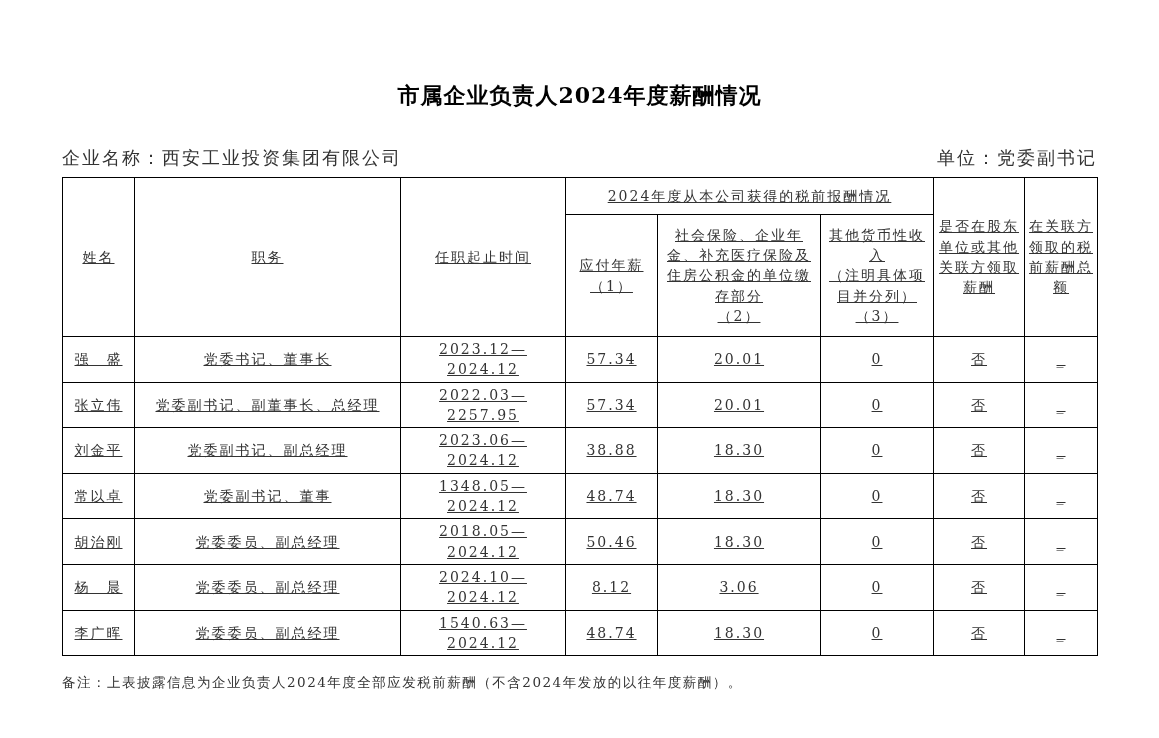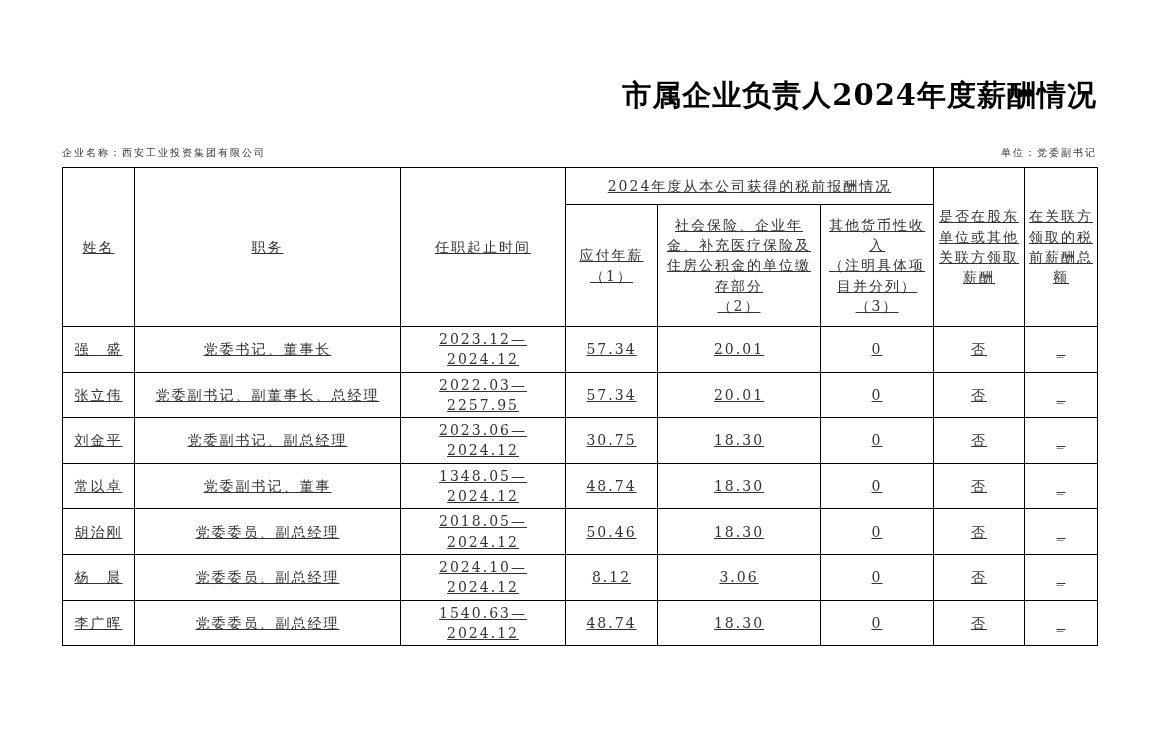--- a/index.html
+++ b/index.html
@@ -15,34 +15,34 @@
     height: 738px;
     background: #ffffff;
     overflow: hidden;
   }
   .content {
     width: 1035px;
     margin: 0 auto;
     padding-top: 80px;
   }
   .doc-title {
-    text-align: right;
-    font-size: 29px;
+    text-align: center;
+    font-size: 22px;
     font-weight: bold;
     color: #000000;
     letter-spacing: 1px;
     line-height: 30px;
   }
   .meta-row {
     display: flex;
     justify-content: space-between;
     align-items: flex-end;
     margin-top: 36px;
     margin-bottom: 7px;
-    font-size: 10px;
+    font-size: 18px;
     letter-spacing: 2px;
     color: #333333;
   }
   table.salary-table {
     border-collapse: collapse;
     table-layout: fixed;
     width: 1035px;
   }
   table.salary-table th,
   table.salary-table td {
@@ -141,21 +141,21 @@
           <td class="num">57.34</td>
           <td class="num">20.01</td>
           <td class="num">0</td>
           <td>否</td>
           <td class="dash">_</td>
         </tr>
         <tr class="drow">
           <td>刘金平</td>
           <td>党委副书记、副总经理</td>
           <td class="num">2023.06—2024.12</td>
-          <td class="num">30.75</td>
+          <td class="num">38.88</td>
           <td class="num">18.30</td>
           <td class="num">0</td>
           <td>否</td>
           <td class="dash">_</td>
         </tr>
         <tr class="drow">
           <td>常以卓</td>
           <td>党委副书记、董事</td>
           <td class="num">1348.05—2024.12</td>
           <td class="num">48.74</td>
@@ -190,15 +190,16 @@
           <td class="num">1540.63—2024.12</td>
           <td class="num">48.74</td>
           <td class="num">18.30</td>
           <td class="num">0</td>
           <td>否</td>
           <td class="dash">_</td>
         </tr>
       </tbody>
     </table>
 
+    <div class="note">备注：上表披露信息为企业负责人2024年度全部应发税前薪酬（不含2024年发放的以往年度薪酬）。</div>
 
   </div>
 </div>
 
 </body></html>

